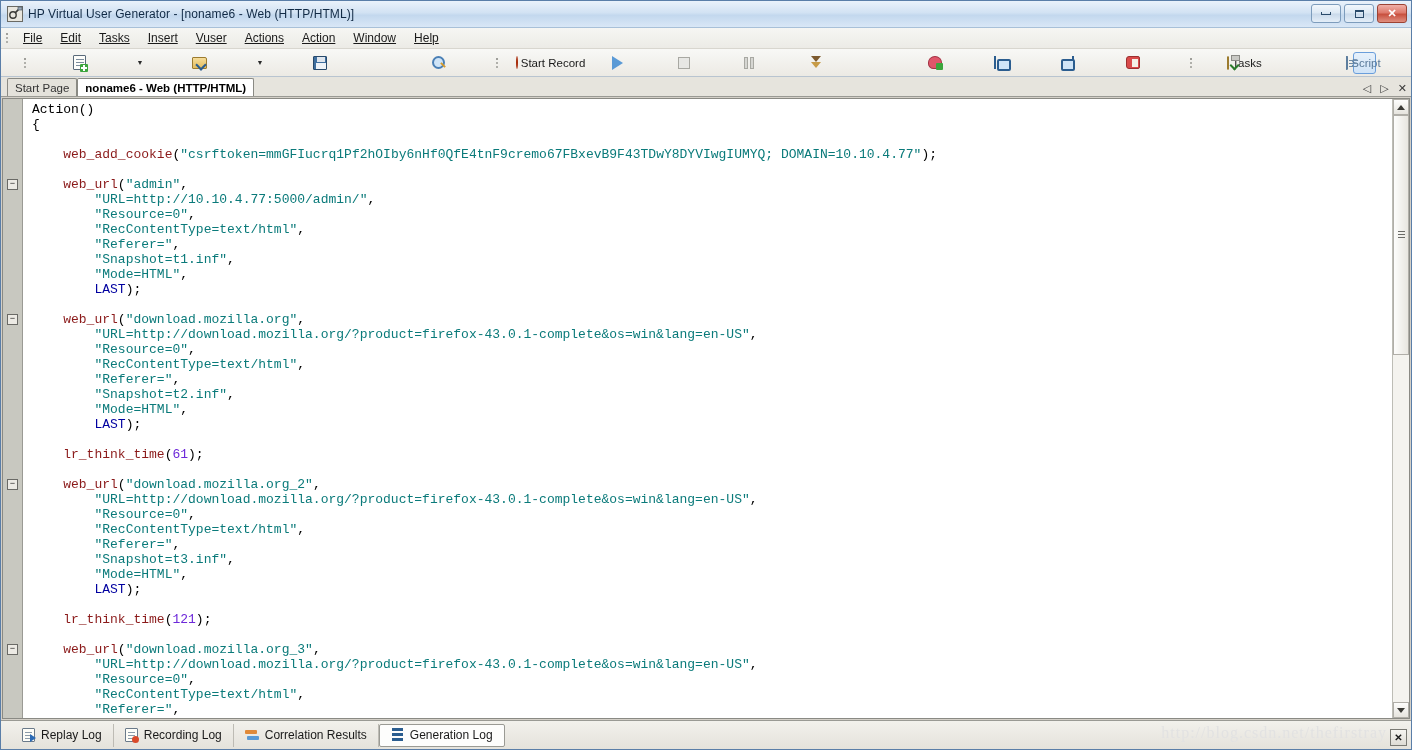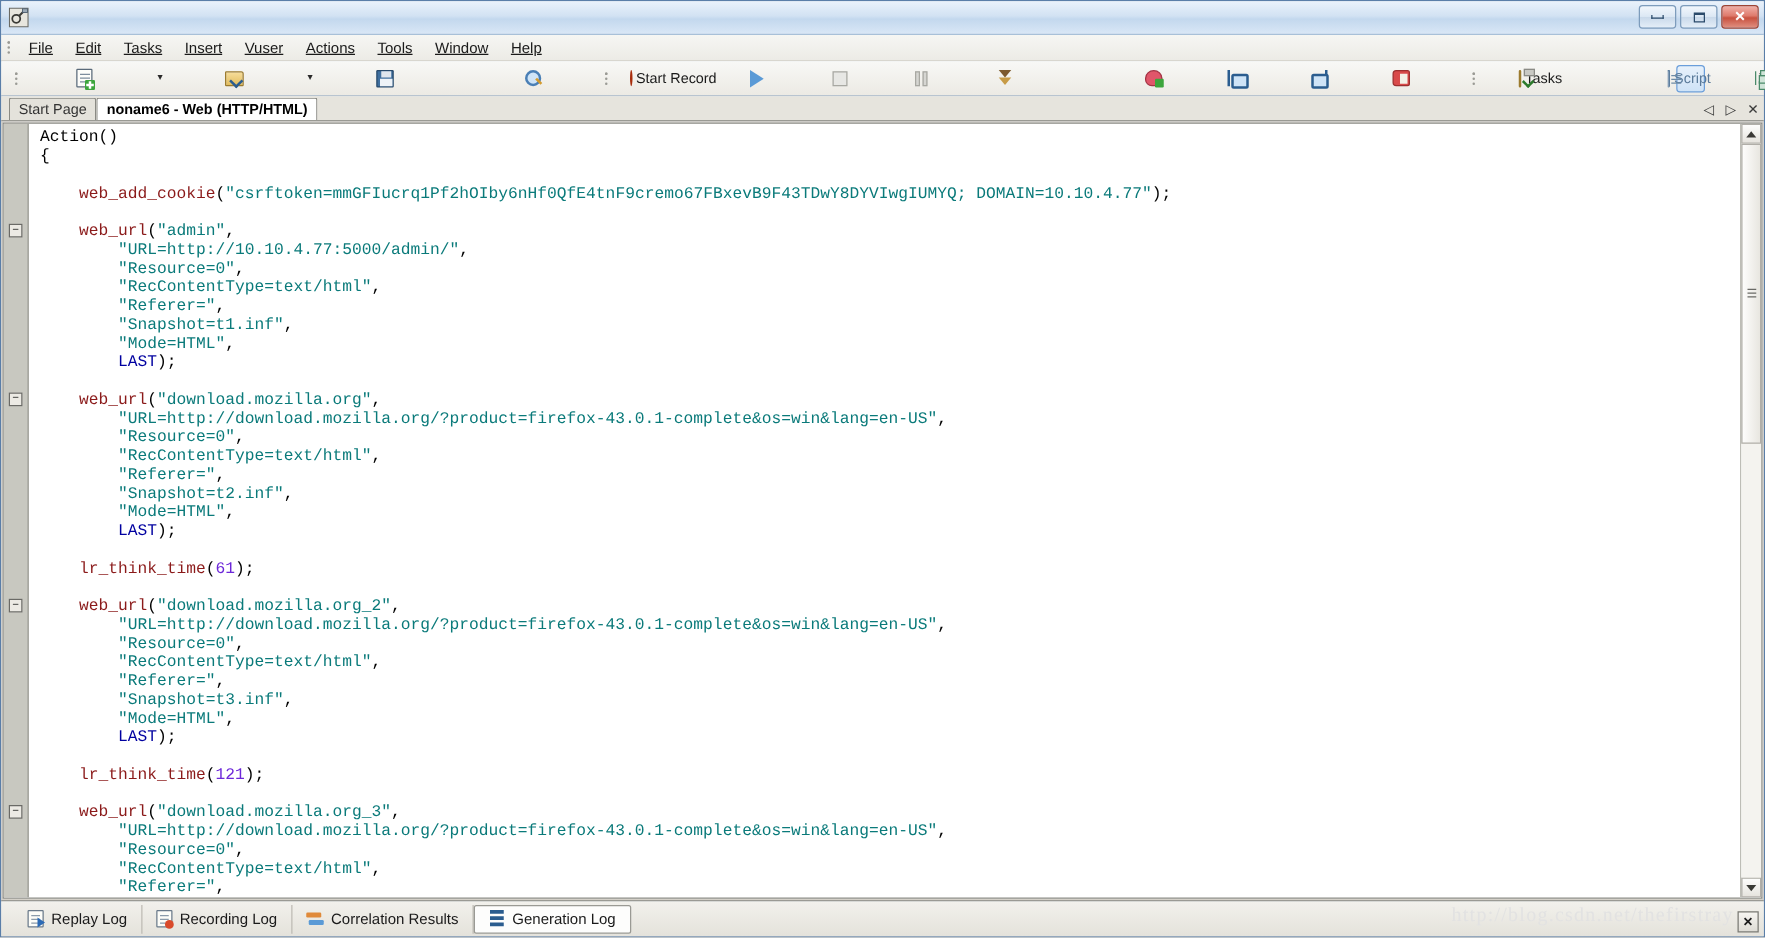--- a/index.html
+++ b/index.html
@@ -71,21 +71,21 @@
     cursor: default; white-space: nowrap;
   }
   .menu-item u { text-decoration: underline; }
 
   
   .toolbar {
     height: 28px; flex: 0 0 28px;
     background: linear-gradient(to bottom,#f8f8f6 0%, #eceae4 100%);
     display: flex; align-items: center;
     border-bottom: 1px solid #b8c4d0;
-    padding-left: 8px;
+    padding-left: 20px;
     gap: 43px;
   }
   .tb-sep { width: 1px; height: 19px; background: #c8c6bf; margin: 0 5px; }
   .tb-btn {
     height: 22px; min-width: 23px; display: flex; align-items: center;
     justify-content: center; gap: 3px; padding: 0 2px; border: 1px solid transparent;
     border-radius: 2px; font-size: 11.5px; color: #1a1a1a; white-space: nowrap;
   }
   .tb-btn.active {
     border: 1px solid #6a9edb; border-radius: 3px;
@@ -323,40 +323,41 @@
 
   <div class="titlebar">
     <span class="title-icon">
       <svg width="16" height="16" viewBox="0 0 16 16">
         <rect x="0.5" y="0.5" width="15" height="15" fill="#e8e6de" stroke="#6a6a64"></rect>
         <circle cx="6" cy="9" r="3.2" fill="none" stroke="#3a3a36" stroke-width="1.4"></circle>
         <line x1="8.4" y1="6.6" x2="13" y2="2" stroke="#3a3a36" stroke-width="1.6"></line>
         <rect x="11" y="1" width="4" height="3" fill="#9aa8b5" stroke="#4a5a6a" stroke-width="0.7"></rect>
       </svg>
     </span>
+    <span class="title-text">HP Virtual User Generator - [noname6 - Web (HTTP/HTML)]</span>
     <div class="wincontrols">
       <div class="winbtn">
           <span class="glyph-min"></span>
         </div>
       <div class="winbtn">
           <span class="glyph-res"></span>
         </div>
       <div class="winbtn close">✕</div>
     </div>
   </div>
 
   <div class="menubar">
     <span class="grip"></span>
     <div class="menu-item"><u>File</u></div>
     <div class="menu-item"><u>Edit</u></div>
     <div class="menu-item"><u>Tasks</u></div>
     <div class="menu-item"><u>Insert</u></div>
     <div class="menu-item"><u>Vuser</u></div>
     <div class="menu-item"><u>Actions</u></div>
-    <div class="menu-item"><u>Tools</u></div>
+    <div class="menu-item"><u>Action</u></div>
     <div class="menu-item"><u>Window</u></div>
     <div class="menu-item"><u>Help</u></div>
   </div>
 
   <div class="toolbar">
     <span class="grip"></span>
     <div class="tb-btn">
         <span class="icon ic-doc">
           <span class="ic-plus"></span>
         </span>

